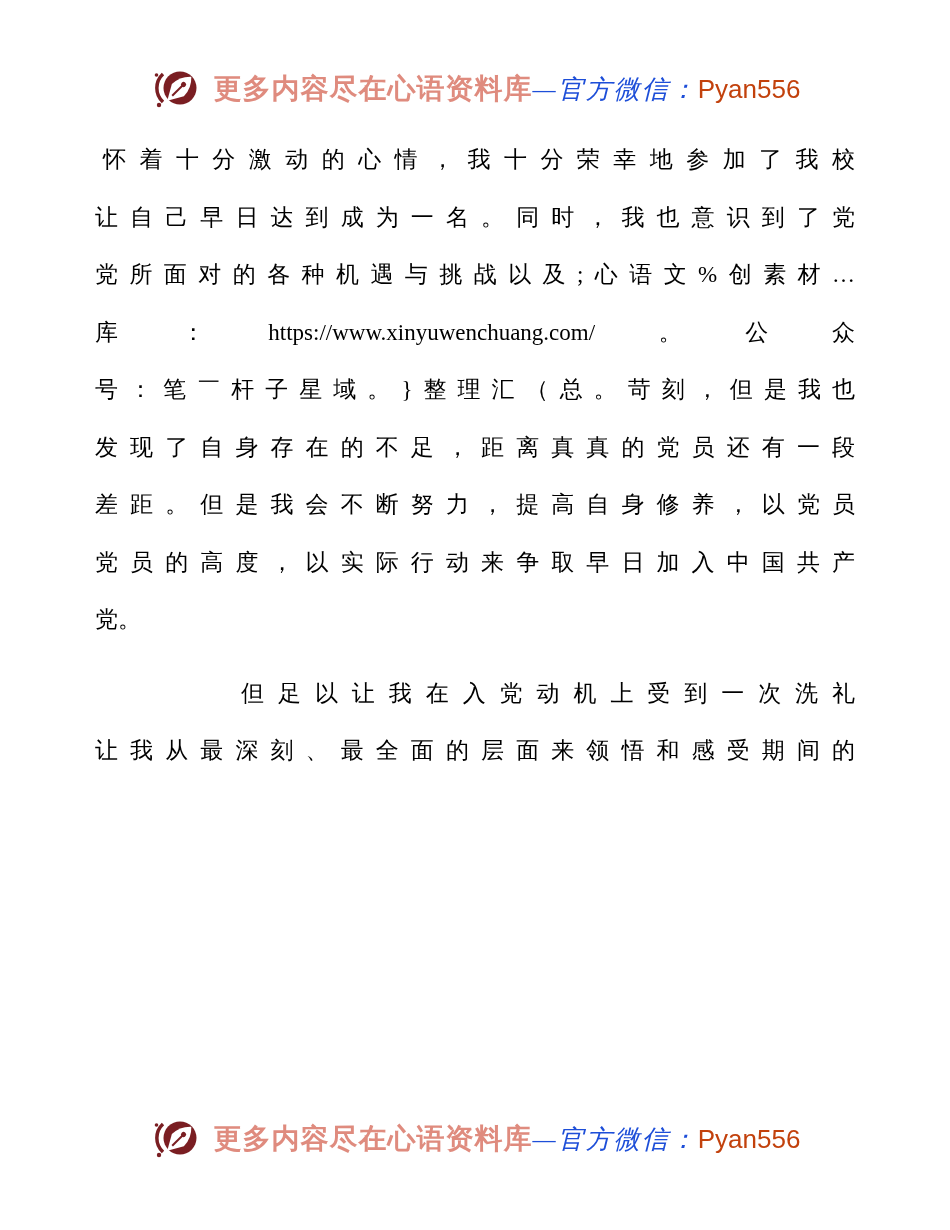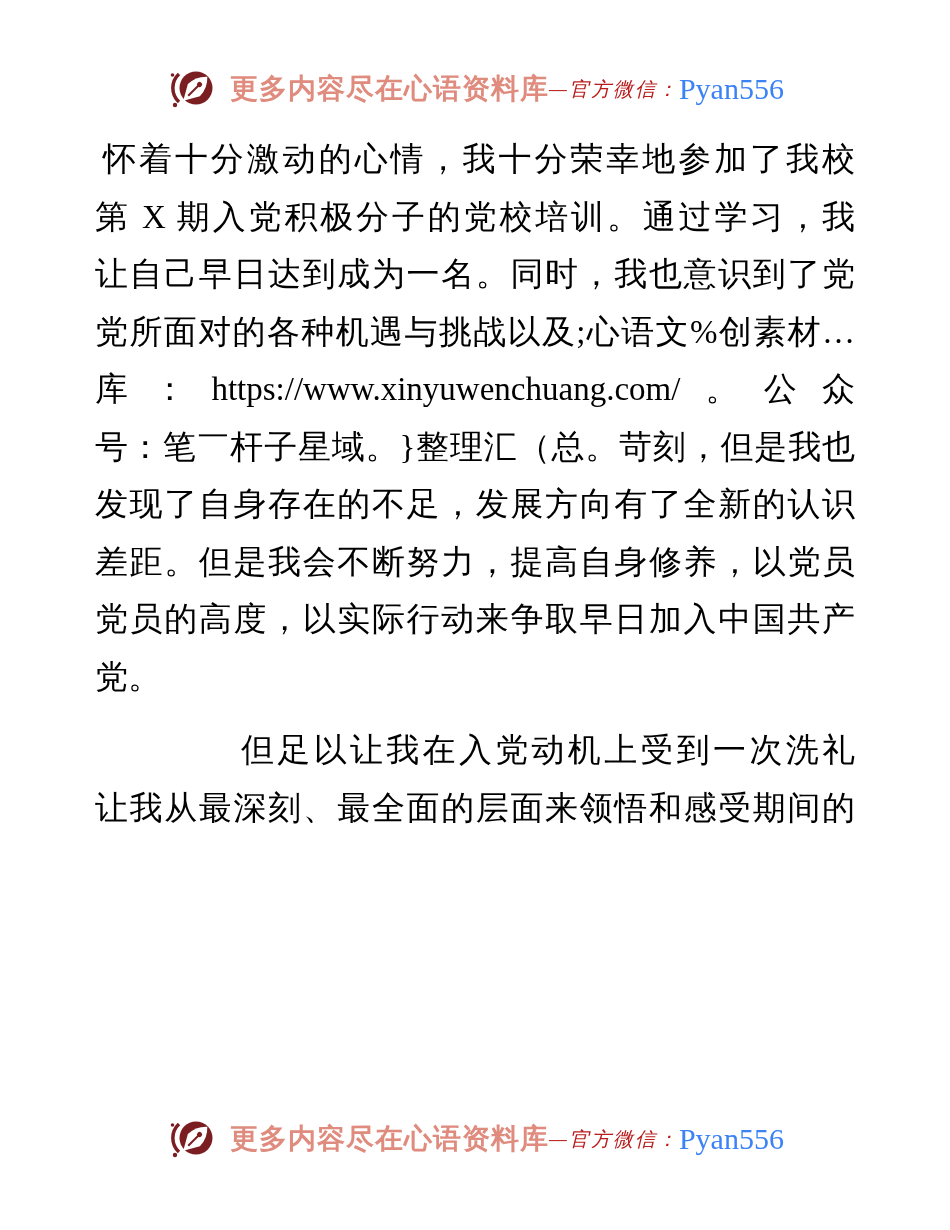--- a/index.html
+++ b/index.html
@@ -20,35 +20,35 @@
   }
   .watermark.header{top:60px;}
   .watermark.footer{top:1110px;}
   .wm-logo{width:56px;height:54px;margin-right:8px;flex:0 0 auto;}
   .wm-brand{
     font-size:28px;font-weight:bold;letter-spacing:1px;
     color:#df8b7e;
     font-family:"Liberation Serif","DejaVu Serif",serif;
   }
   .wm-label{
-    font-size:20px;color:#b91c1c;font-style:italic;
+    font-size:26px;color:#1d4ed8;font-style:italic;
     letter-spacing:2px;
     font-family:"Liberation Serif","DejaVu Serif",serif;
   }
   .wm-id{
-    font-size:30px;color:#3b82f6;font-style:normal;
-    font-family:Liberation Serif, serif;
+    font-size:26px;color:#c2410c;font-style:normal;
+    font-family:Liberation Sans, sans-serif;
   }
   
   .content{
     position:absolute;left:95px;top:131px;width:760px;
     color:#000000;
   }
   .line{
-    font-size:33px;
+    font-size:23px;
     line-height:57.5px;
     white-space:normal;
     word-break:break-all;
   }
   .jline{
     text-align:justify;
     text-align-last:justify;
     -moz-text-align-last:justify;
   }
   .indent-sm{padding-left:8px;}
@@ -72,26 +72,25 @@
       <circle cx="6.5" cy="13" r="1.8" fill="#7a1e22"></circle>
       <circle cx="9" cy="43" r="2.2" fill="#7a1e22"></circle>
     </svg>
     <span class="wm-brand">更多内容尽在心语资料库</span>
     <span class="wm-label">—官方微信：</span>
     <span class="wm-id">Pyan556</span>
   </div>
 
   <div class="content">
     <div class="line jline indent-sm">怀着十分激动的心情，我十分荣幸地参加了我校</div>
-    <div class="line jline">第 X 期入党积极分子的党校培训。通过学习，我</div>
     <div class="line jline">让自己早日达到成为一名。同时，我也意识到了党</div>
     <div class="line jline">党所面对的各种机遇与挑战以及;心语文%创素材…</div>
     <div class="line jline">库：https://www.xinyuwenchuang.com/。公众</div>
     <div class="line jline">号：笔￣杆子星域。}整理汇（总。苛刻，但是我也</div>
-    <div class="line jline">发现了自身存在的不足，发展方向有了全新的认识</div>
+    <div class="line jline">发现了自身存在的不足，距离真真的党员还有一段</div>
     <div class="line jline">差距。但是我会不断努力，提高自身修养，以党员</div>
     <div class="line jline">党员的高度，以实际行动来争取早日加入中国共产</div>
     <div class="line">党。</div>
 
     <div class="line jline indent-lg para-gap">但足以让我在入党动机上受到一次洗礼</div>
     <div class="line jline">让我从最深刻、最全面的层面来领悟和感受期间的</div>
   </div>
 
   <div class="watermark footer">
     <svg class="wm-logo" viewBox="0 0 56 54" aria-hidden="true">

